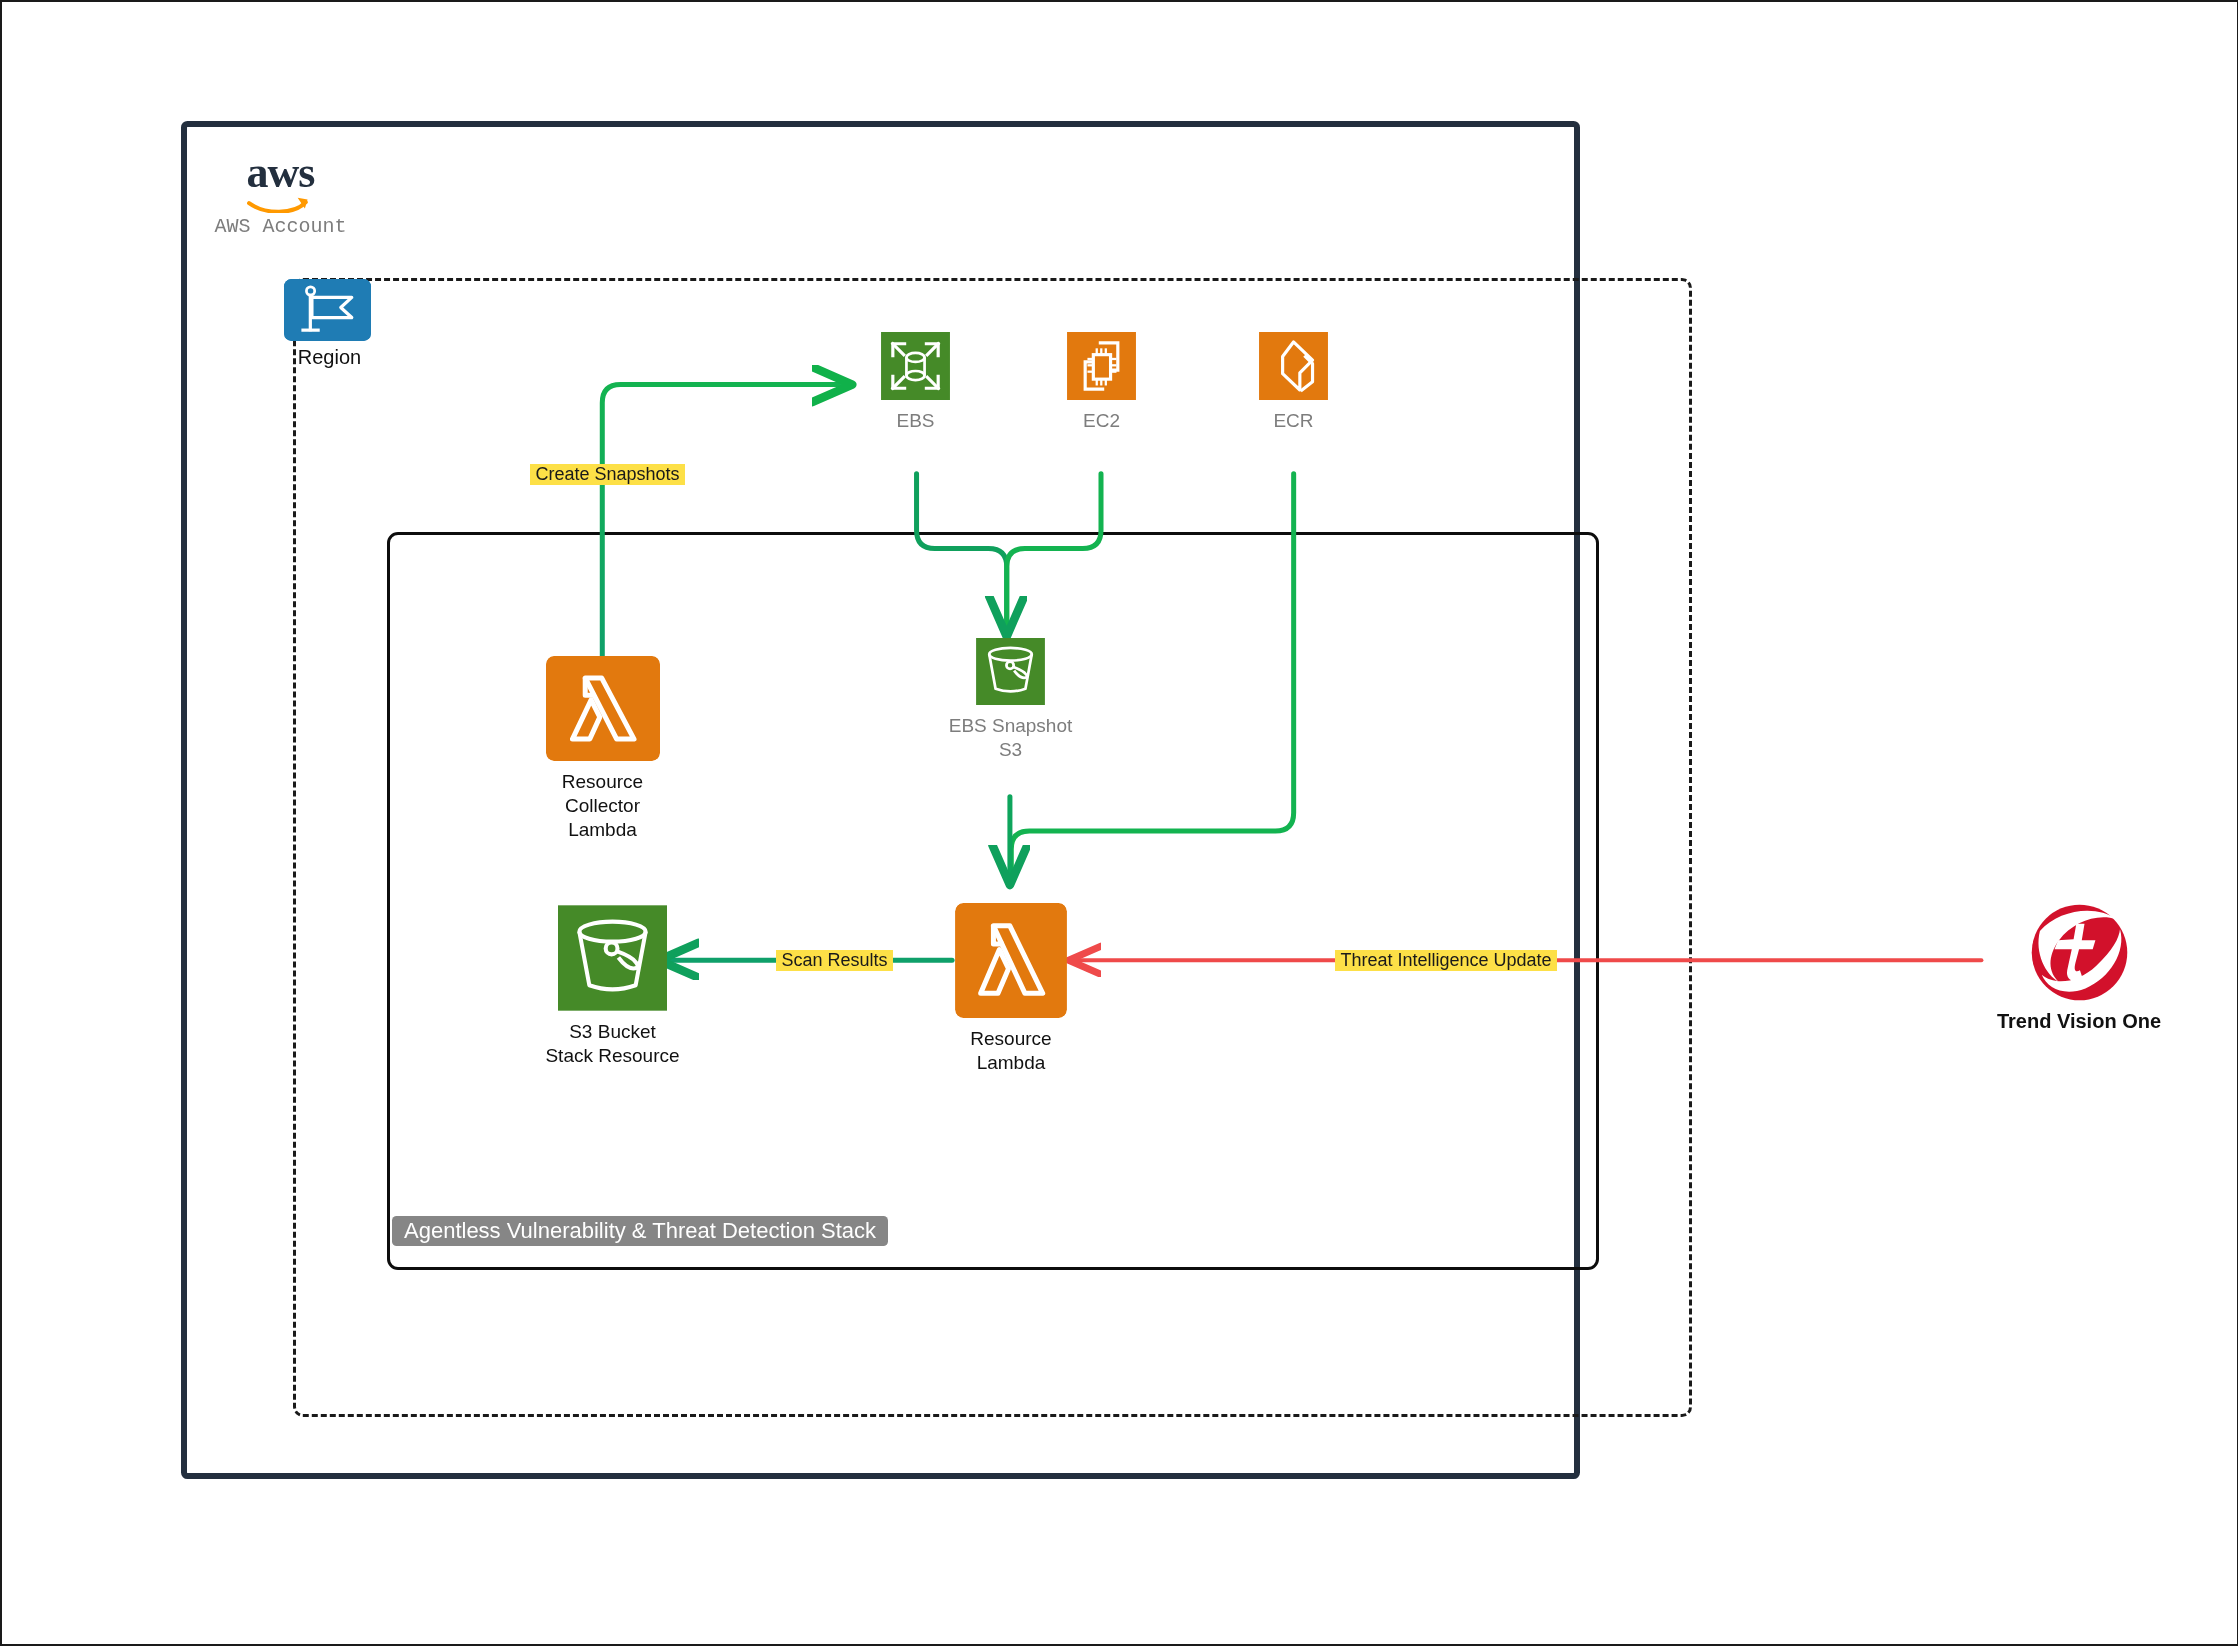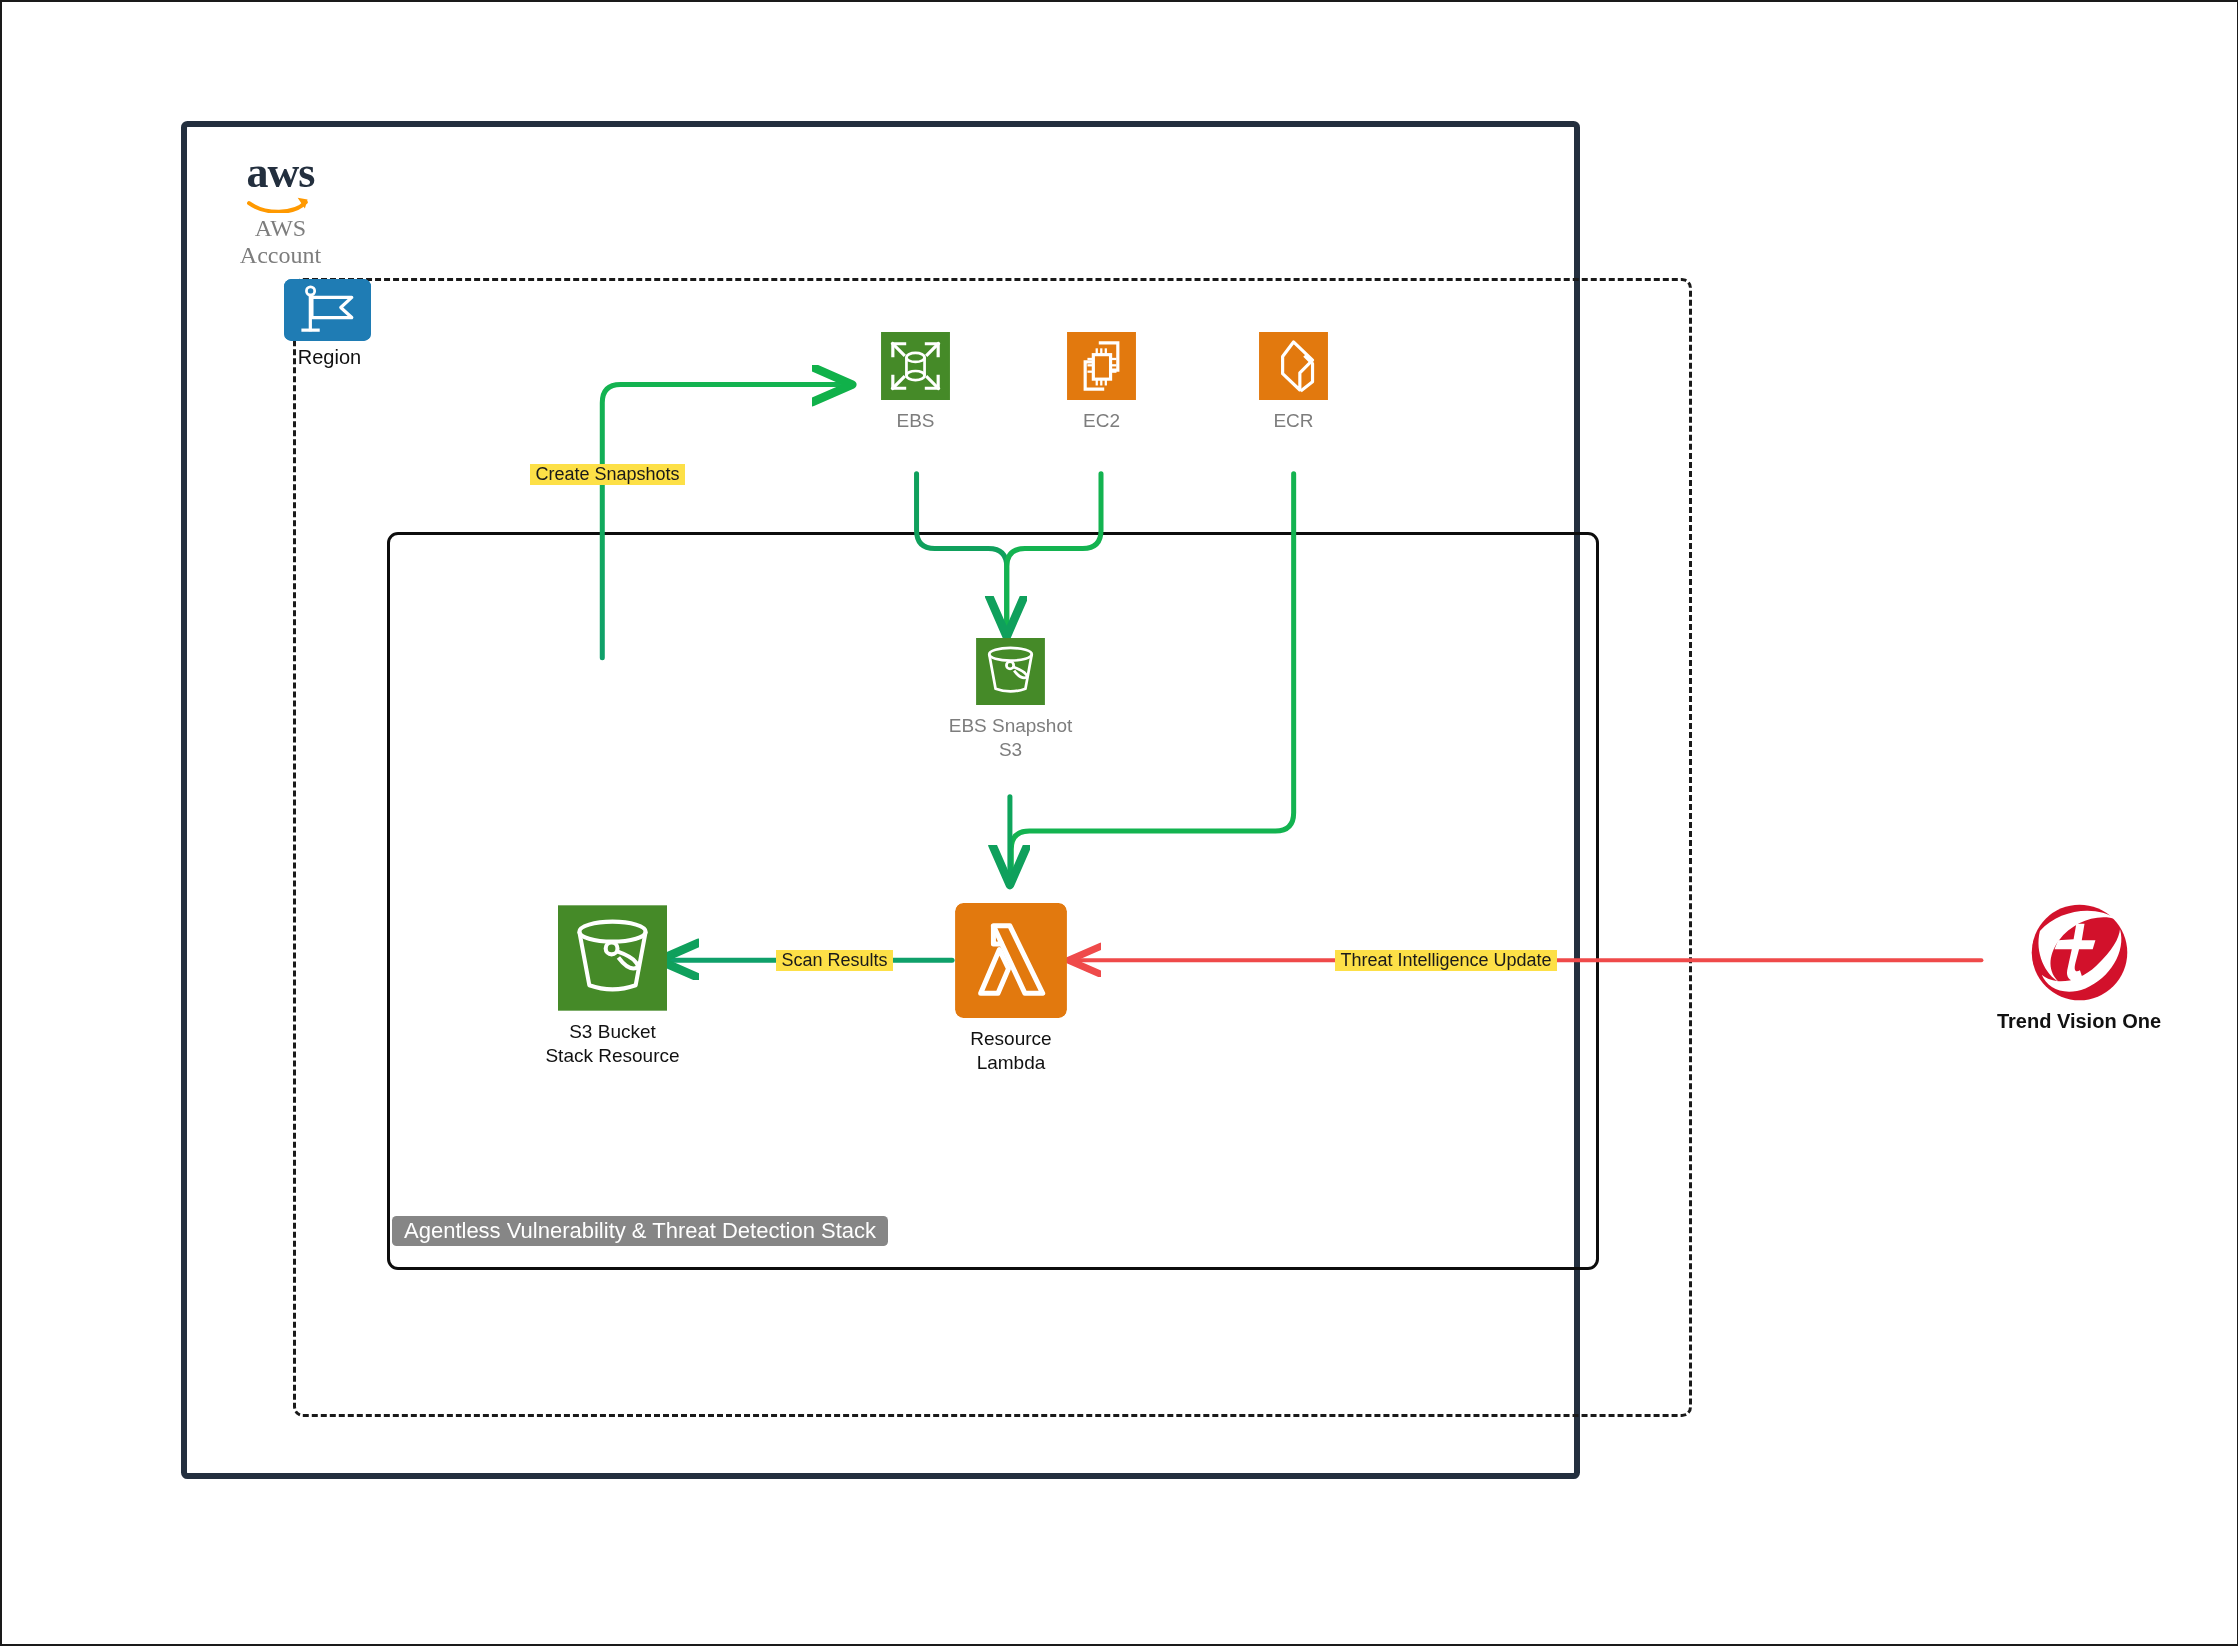--- a/index.html
+++ b/index.html
@@ -24,21 +24,21 @@
     position:absolute;left:210px;top:150px;width:137px;text-align:center;
   }
   .aws-wordmark{
     font-size:44px;font-weight:bold;color:#232f3e;letter-spacing:-0.9px;
     line-height:0.95;font-family:Liberation Serif, serif;
   }
   .aws-smile{
     width:68px;height:18px;margin:0.9px auto 2.7px auto;display:block;
   }
   .aws-account-label{
-    font-size:24px;color:#7d7d7d;font-family:Liberation Serif, serif;
+    font-size:20px;color:#7d7d7d;font-family:Liberation Mono, monospace;
   }
   .region-frame{
     position:absolute;
     left:291px;top:276px;width:1399px;height:1139px;
     border:3.2px dashed #1a1a1a;
     border-radius:10px;
     box-sizing:border-box;
   }
   .region-icon-wrap{
     position:absolute;left:282px;top:277px;width:91px;text-align:center;
@@ -212,20 +212,30 @@
 
   <div class="node" style="left:1223px;top:330px;width:137px;">
     <svg class="tile tile-sq" width="69" height="68" viewBox="0 0 152 150">
       <rect width="152" height="150" fill="#e2790e"></rect>
       <path d="M76 22 L118 62 L90 90 L90 128 L52 92 L52 54 Z" fill="none" stroke="#fff" stroke-width="7" stroke-linejoin="round"></path>
       <path d="M100 52 L118 70 L118 110 L92 130" fill="none" stroke="#fff" stroke-width="7" stroke-linejoin="round"></path>
     </svg>
     <div class="caption cap-gray">ECR</div>
   </div>
 
+  <div class="node" style="left:532px;top:654px;width:137px;">
+    <svg class="tile tile-rounded" width="114" height="105" viewBox="0 0 250 230">
+      <rect width="250" height="230" rx="16" fill="#e2790e"></rect>
+      <path d="M86 48 L122 48 L193 182 L155 182 Z" fill="none" stroke="#fff" stroke-width="11" stroke-linejoin="round"></path>
+      <path d="M86 48 L86 86 L108 86" fill="none" stroke="#fff" stroke-width="11" stroke-linejoin="round"></path>
+      <path d="M99 96 L118 134 L96 182 L58 182 Z" fill="none" stroke="#fff" stroke-width="11" stroke-linejoin="round"></path>
+    </svg>
+    <div class="caption cap-dark">Resource Collector
+Lambda</div>
+  </div>
 
   <div class="node" style="left:940px;top:636px;width:137px;">
     <svg class="tile tile-sq" width="69" height="67" viewBox="0 0 152 148">
       <rect width="152" height="148" fill="#458a28"></rect>
       <g fill="none" stroke="#fff" stroke-width="6" stroke-linejoin="round">
         <ellipse cx="76" cy="36" rx="47" ry="14"></ellipse>
         <path d="M29 36 L43 112 Q76 124 109 112 L123 36"></path>
         <circle cx="75" cy="60" r="8"></circle>
         <path d="M82 64 Q104 72 110 80 Q116 88 106 88 Q96 88 84 72"></path>
       </g>

